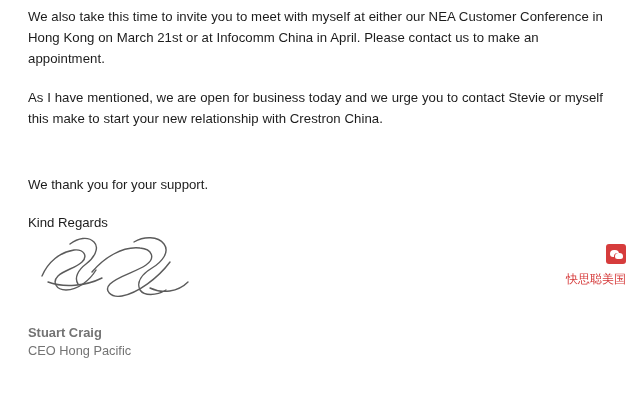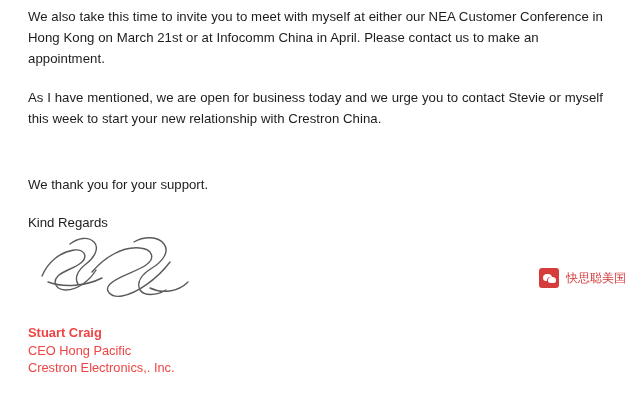--- a/index.html
+++ b/index.html
@@ -61,36 +61,37 @@
   }
   .signature svg {
     display: block;
   }
   .sign-block {
     position: absolute;
     left: 28px;
     top: 324px;
     font-size: 12.8px;
     line-height: 17.5px;
-    color: #ef4444;
+    color: #737373;
   }
   .sign-name {
     font-weight: bold;
     font-size: 12.9px;
   }
   .sign-line {
     display: block;
   }
   .wm {
     position: absolute;
     right: 14px;
     bottom: 16px;
     display: flex;
-    align-items: center;
+    align-items: flex-end;
     gap: 7px;
+    flex-direction: column;
   }
   .wm-badge {
     width: 20px;
     height: 20px;
     border-radius: 3px;
     background: #d63c3c;
     position: relative;
     flex: 0 0 auto;
   }
   .wm-badge::before {
@@ -121,21 +122,21 @@
     white-space: nowrap;
   }
 </style>
 </head>
 <body>
 
 <div class="page">
 
   <div class="body-text">
     <p class="para">We also take this time to invite you to meet with myself at either our NEA Customer Conference in Hong Kong on March 21st or at Infocomm China in April. Please contact us to make an appointment.</p>
-    <p class="para">As I have mentioned, we are open for business today and we urge you to contact Stevie or myself this week to start your new relationship with Crestron China.</p>
+    <p class="para">As I have mentioned, we are open for business today and we urge you to contact Stevie or myself this make to start your new relationship with Crestron China.</p>
   </div>
 
   <div class="thanks">We thank you for your support.</div>
 
   <div class="kind-regards">Kind Regards</div>
 
   <div class="signature">
     <svg width="200" height="82" viewBox="0 0 200 82" fill="none" xmlns="http://www.w3.org/2000/svg" aria-hidden="true">
       <g stroke="#5b5b5b" stroke-width="1.4" fill="none" stroke-linecap="round" stroke-linejoin="round">
         <path d="M12 44 C 18 30, 30 20, 44 18 C 54 17, 58 24, 52 30 C 46 36, 34 38, 28 44 C 22 50, 26 58, 36 58 C 48 58, 60 48, 66 38"></path>
@@ -144,21 +145,20 @@
         <path d="M104 10 C 114 4, 128 4, 134 12 C 140 20, 132 30, 122 36 C 112 42, 106 50, 110 58 C 114 64, 126 64, 136 58"></path>
         <path d="M120 56 C 132 62, 148 60, 158 50"></path>
         <path d="M18 50 C 34 56, 56 54, 72 46"></path>
       </g>
     </svg>
   </div>
 
   <div class="sign-block">
     <span class="sign-line sign-name">Stuart Craig</span>
     <span class="sign-line">CEO Hong Pacific</span>
-    <span class="sign-line">Crestron Electronics,. Inc.</span>
   </div>
 
   <div class="wm">
     <span class="wm-badge"></span>
     <span class="wm-text">快思聪美国</span>
   </div>
 
 </div>
 
 </body></html>

